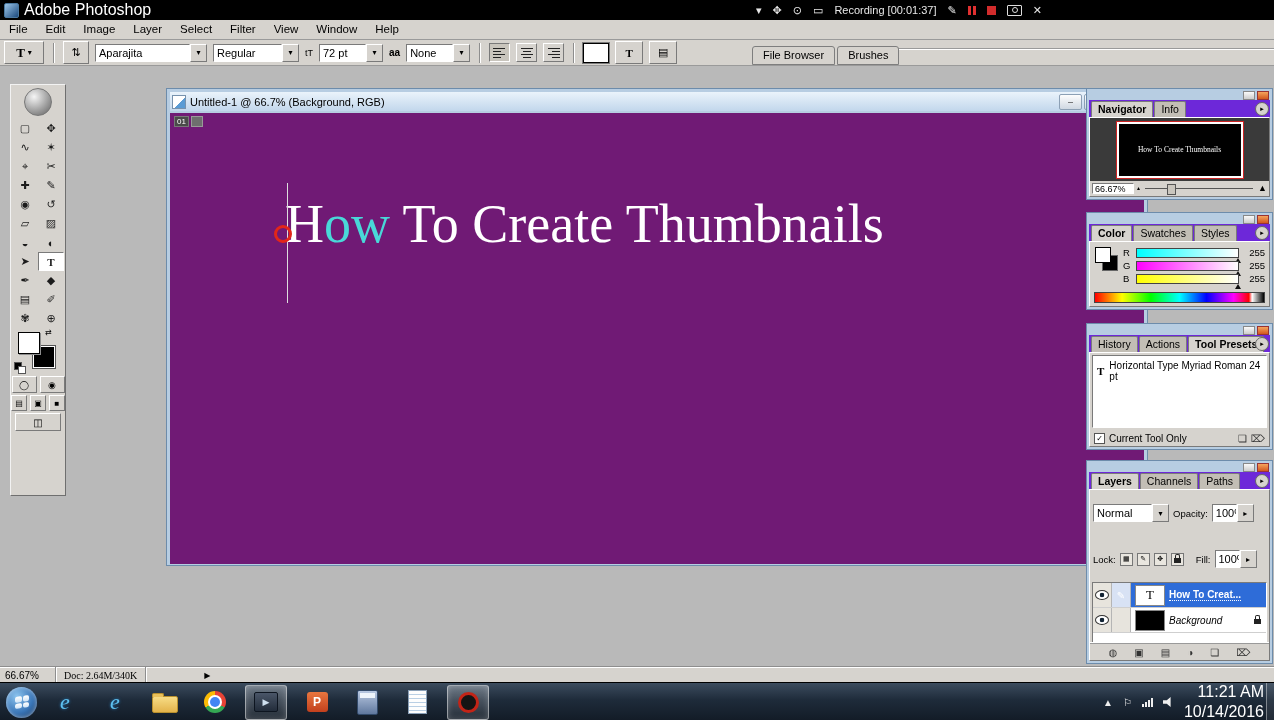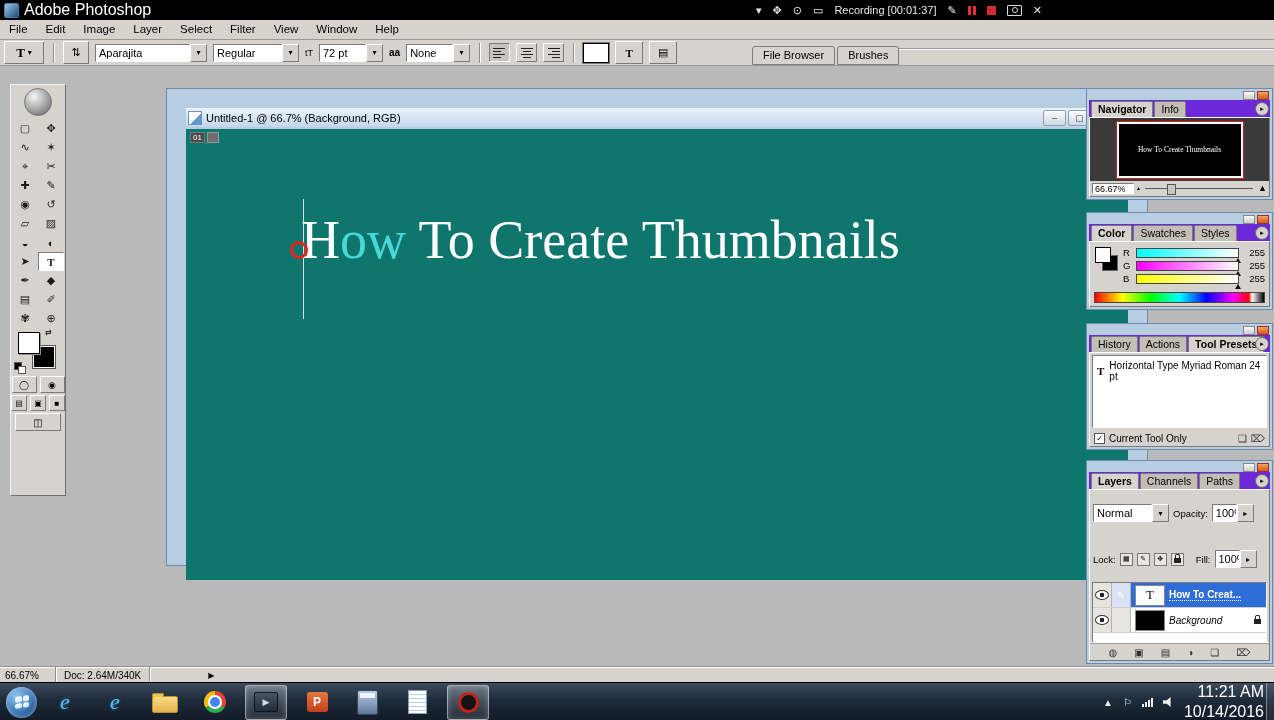--- a/index.html
+++ b/index.html
@@ -66,28 +66,28 @@
   #default-colors{position:absolute;left:3px;bottom:1px;width:11px;height:11px;}
   #default-colors .a{position:absolute;left:0;top:0;width:6px;height:6px;background:#000;border:1px solid #555;}
   #default-colors .b{position:absolute;left:4px;top:4px;width:6px;height:6px;background:#fff;border:1px solid #555;}
   .trow{display:flex;justify-content:center;gap:3px;margin-top:2px;}
   .mbtn{width:23px;height:15px;display:flex;align-items:center;justify-content:center;font-size:9px;}
   .sbtn{width:15px;height:14px;display:flex;align-items:center;justify-content:center;font-size:8px;}
   .irbtn{width:44px;height:16px;display:flex;align-items:center;justify-content:center;font-size:10px;}
 
   
   #docwin{position:absolute;left:166px;top:88px;width:982px;height:478px;background:#b7cde2;
-          border:1px solid #6d8cab;box-sizing:border-box;padding:19px;}
+          border:1px solid #6d8cab;box-sizing:border-box;padding:3px;}
   #doc-titlebar{height:19px;background:linear-gradient(#eaf3fb,#c2d7ec);display:flex;align-items:center;padding:0 2px;}
   #doc-icon{width:12px;height:12px;background:linear-gradient(135deg,#fff 55%,#5a9bd4 55%);border:1px solid #7792ad;margin-right:4px;}
   #doc-title{font-size:11px;white-space:nowrap;overflow:hidden;flex:1;}
   .winbtn{width:21px;height:14px;margin-left:2px;display:flex;align-items:center;justify-content:center;
           font-size:9px;border:1px solid #8ca0b5;border-radius:2px;background:linear-gradient(#fdfdfd,#cfd8e2);color:#333;}
   .winbtn.close{width:31px;background:linear-gradient(#f2b0a0,#d9301c 55%,#a82210);color:#fff;font-weight:bold;}
-  #canvas{position:relative;width:100%;height:451px;background:#0f766e;margin-top:2px;overflow:hidden;}
+  #canvas{position:relative;width:100%;height:451px;background:#701a75;margin-top:2px;overflow:hidden;}
   #frame-chip{position:absolute;left:4px;top:3px;display:flex;gap:2px;align-items:center;}
   #frame-chip .num{background:#4a4a4a;color:#fff;font-size:8px;padding:0 2px;border:1px solid #777;}
   #frame-chip .box{width:10px;height:9px;background:#6e6e6e;border:1px solid #999;}
   #canvas-text{position:absolute;left:115px;top:82px;font-family:"Liberation Serif",serif;
                font-size:54px;line-height:1.1;white-space:nowrap;color:#fff;}
   #canvas-text .sel{color:#49d8d8;}
   #caret{position:absolute;left:117px;top:70px;width:1px;height:120px;background:#ddd;}
   #click-ring{position:absolute;left:104px;top:112px;width:12px;height:12px;border:3px solid #e22619;border-radius:50%;}
 
   
@@ -163,21 +163,21 @@
   .lname.italic{font-style:italic;}
   .lock{width:7px;height:5px;background:#222;display:inline-block;position:relative;margin:3px 5px 0 auto;}
   .lock:before{content:'';position:absolute;left:1px;top:-4px;width:3px;height:3px;border:1px solid #222;border-bottom:none;border-radius:2px 2px 0 0;}
   #layers-bottom{height:16px;display:flex;align-items:center;justify-content:space-around;border-top:1px solid #9a9a9a;
                  box-shadow:0 -1px 0 #fff;padding:0 10px;font-size:10px;color:#333;}
 
   
   #statusbar{position:absolute;left:0;top:666px;width:1274px;height:16px;background:#d6d3ce;
              border-top:1px solid #8e8e8e;box-shadow:inset 0 1px 0 #fff;display:flex;align-items:center;font-size:10px;}
   #status-zoom{width:50px;padding-left:5px;border-right:1px solid #8e8e8e;box-shadow:1px 0 0 #fff;height:100%;display:flex;align-items:center;}
-  #status-doc{padding:0 8px;border-right:1px solid #8e8e8e;box-shadow:1px 0 0 #fff;height:100%;display:flex;align-items:center;}
+  #status-doc{padding:0 8px;border-right:1px solid #8e8e8e;box-shadow:1px 0 0 #fff;height:100%;display:flex;align-items:center;font-family:Liberation Serif, serif;}
   #status-play{margin-left:58px;font-size:8px;}
   #status-hint{margin-left:6px;}
 
   
   #taskbar{position:absolute;left:0;top:682px;width:1274px;height:38px;
            background:linear-gradient(#3c4c5e,#1e2b3a 45%,#121b26);border-top:1px solid #000;
            display:flex;align-items:center;}
   #orb{width:31px;height:31px;border-radius:50%;margin:0 8px 0 6px;
        background:radial-gradient(circle at 35% 30%,#8cc4ee,#3a76b8 55%,#16355e 95%);
        display:flex;align-items:center;justify-content:center;box-shadow:inset 0 0 4px rgba(255,255,255,.6);}

